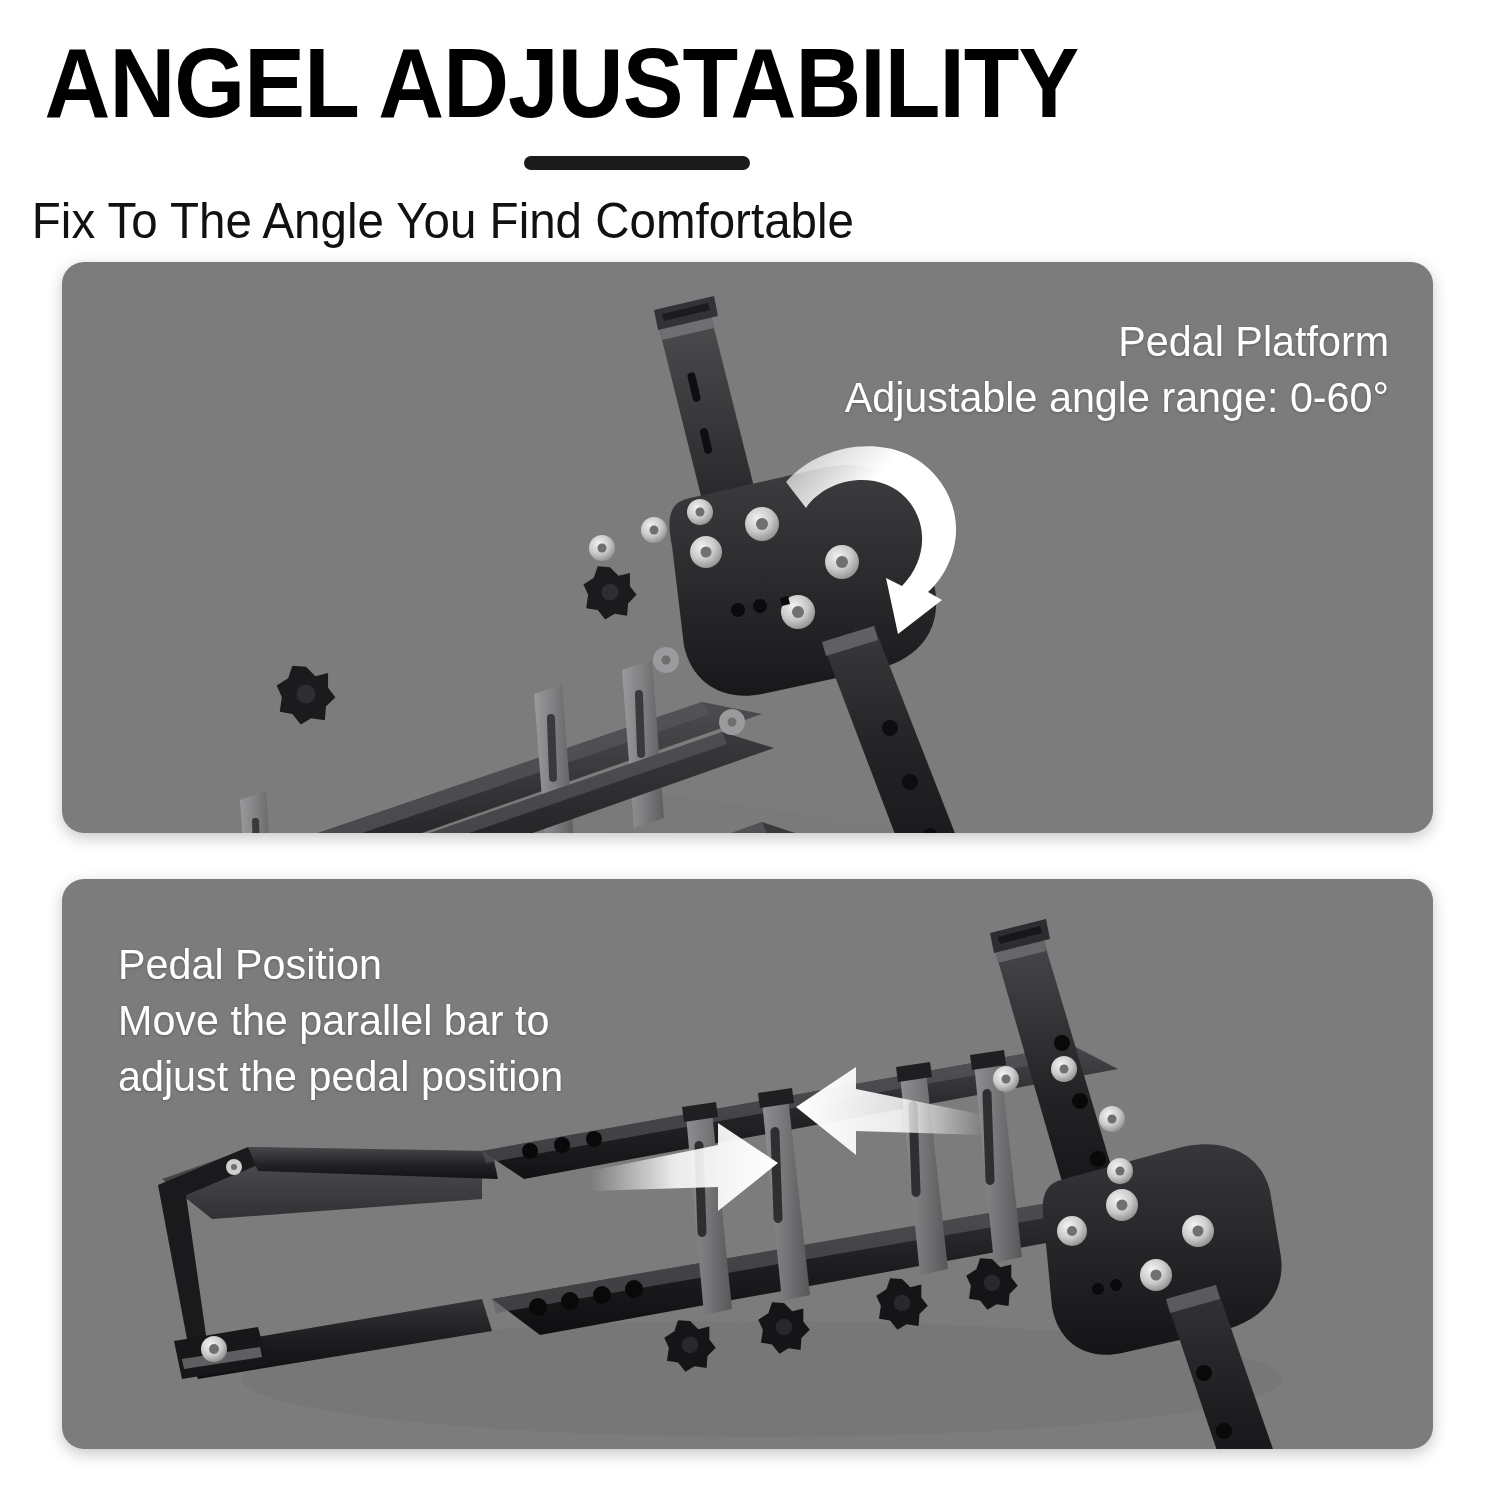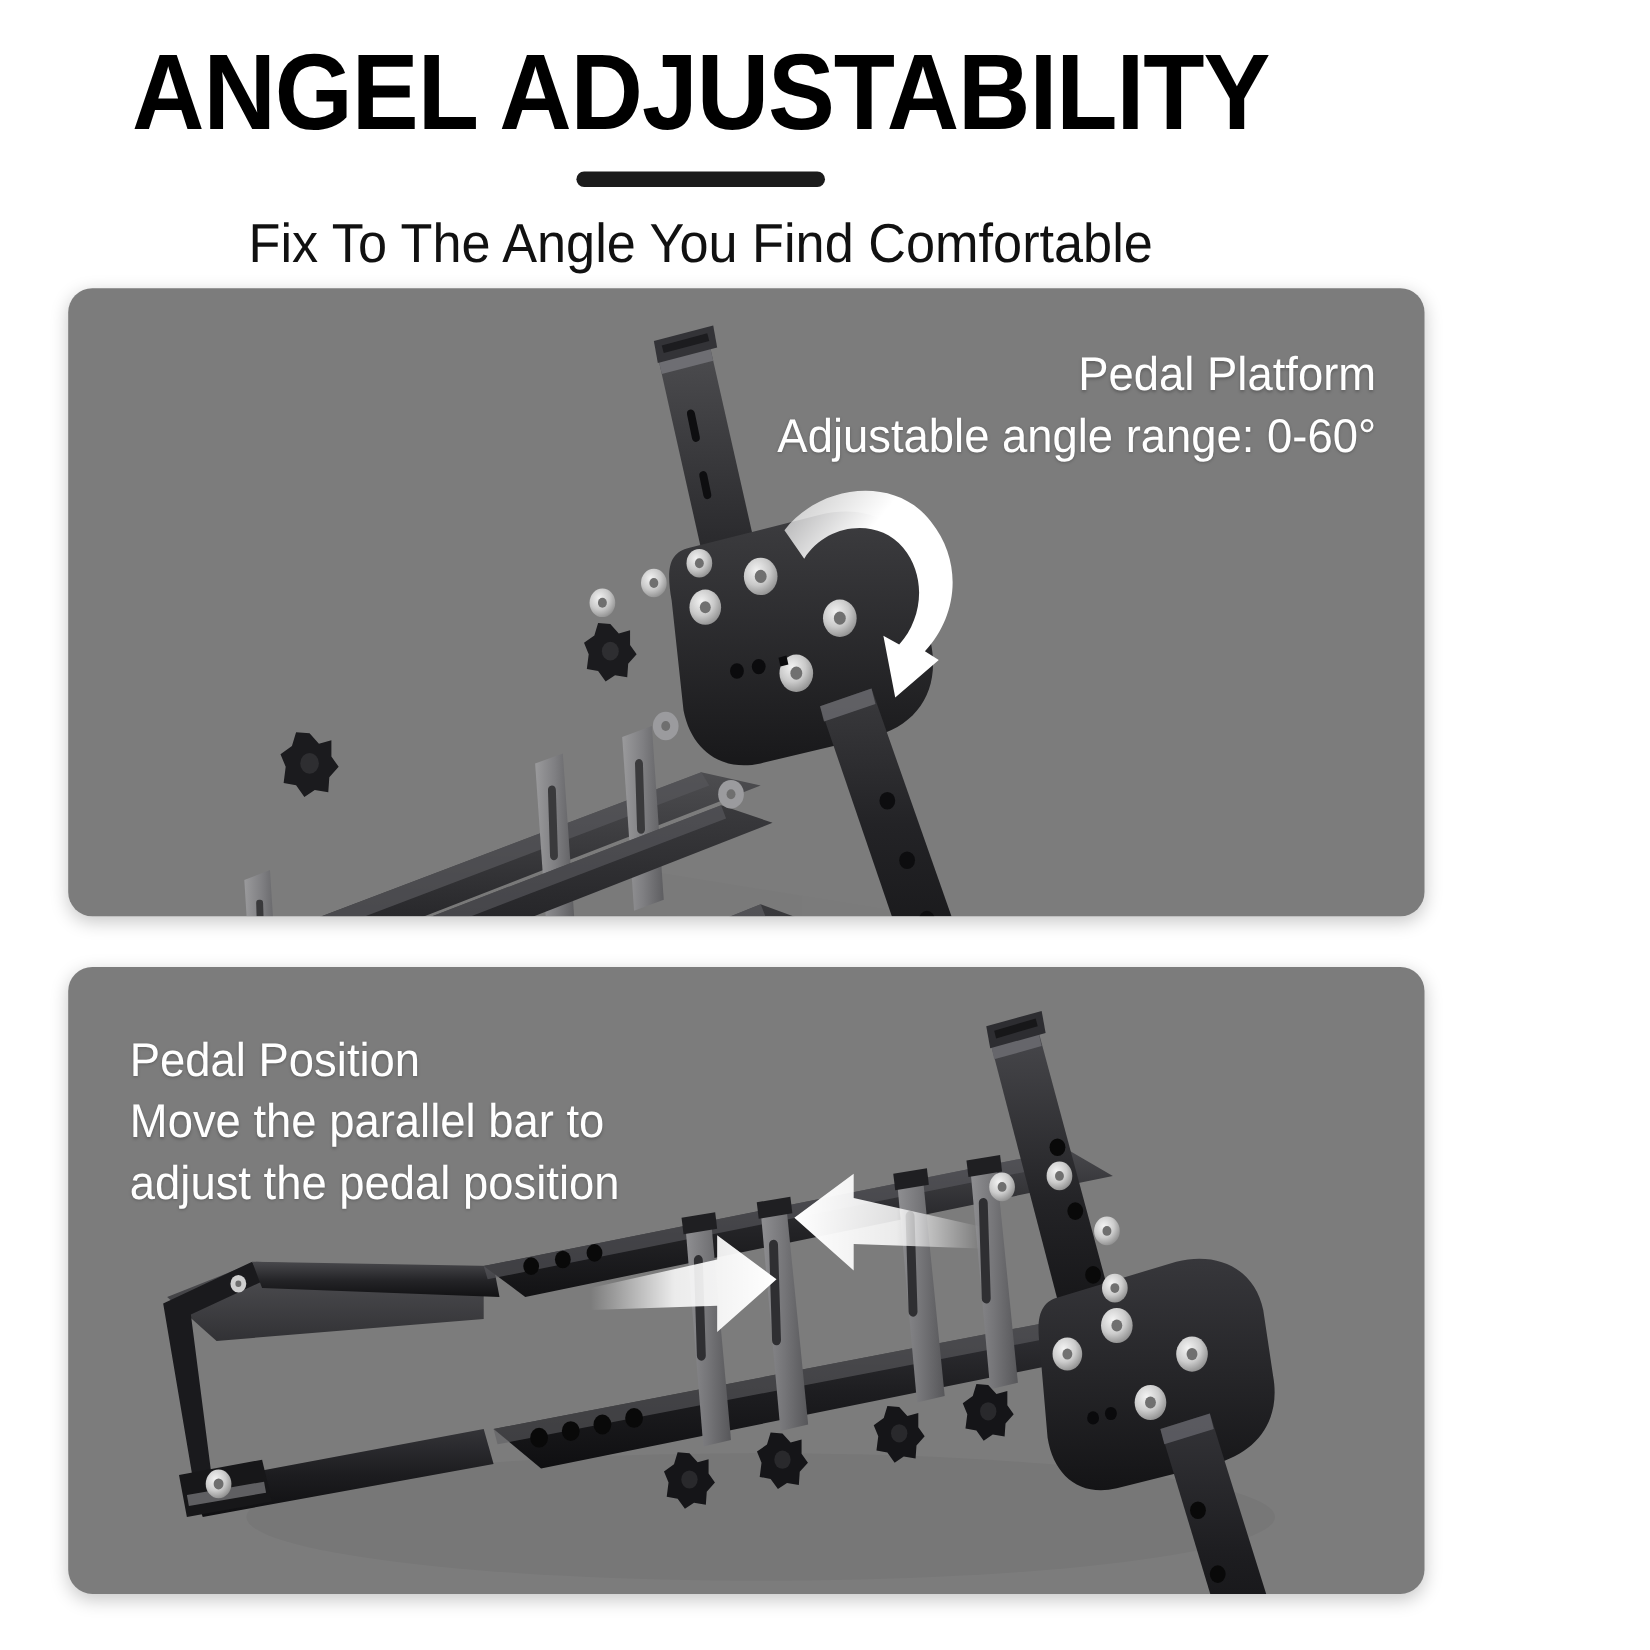--- a/index.html
+++ b/index.html
@@ -12,21 +12,21 @@
     height: 1500px;
     font-family: "Liberation Sans", sans-serif;
     -webkit-font-smoothing: antialiased;
     overflow: hidden;
     position: relative;
   }
 
   
   .header {
     width: 1274px;
-    text-align: center;
+    text-align: left;
     padding-top: 34px;
     box-sizing: border-box;
   }
   .page-title {
     font-family: "Liberation Sans", sans-serif;
     font-weight: bold;
     font-size: 98px;
     line-height: 1.02;
     letter-spacing: -1px;
     color: #000000;
@@ -62,21 +62,21 @@
   
   .panels {
     position: absolute;
     left: 0;
     top: 262px;
     width: 1500px;
   }
   .panel {
     position: absolute;
     left: 62px;
-    width: 1233px;
+    width: 1371px;
     background: #7c7c7c;
     border-radius: 22px;
     overflow: hidden;
     box-shadow: 0 5px 16px rgba(0,0,0,0.22);
   }
   #panel-top    { top: 0px;   height: 571px; }
   #panel-bottom { top: 617px; height: 570px; }
 
   .panel-art {
     position: absolute;

